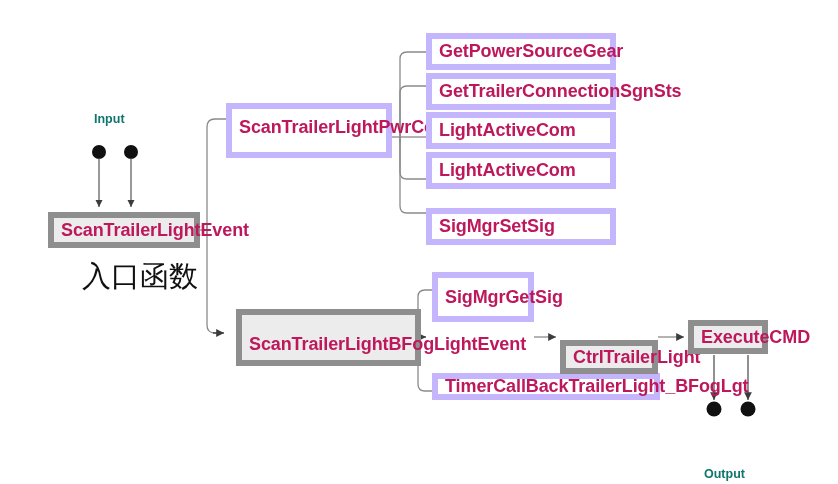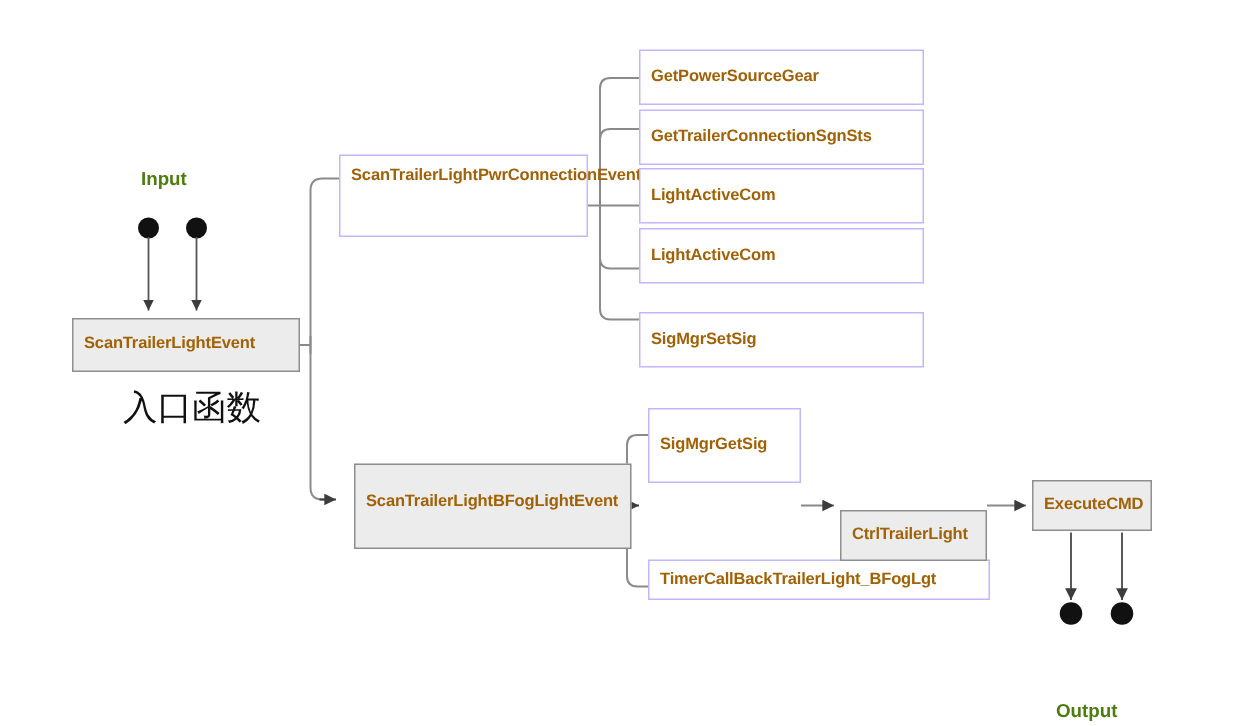--- a/index.html
+++ b/index.html
@@ -22,52 +22,52 @@
   svg.layer {
     position: absolute;
     top: 0;
     left: 0;
     width: 838px;
     height: 484px;
   }
   .node {
     position: absolute;
     box-sizing: border-box;
-    border: 1px solid #c4b5fd;
+    border: 6px solid #c4b5fd;
     background: #ffffff;
     display: flex;
     align-items: center;
     padding-left: 7px;
     padding-right: 4px;
-    font-size: 11px;
+    font-size: 18px;
     font-weight: 700;
-    color: #a16207;
+    color: #be185d;
     line-height: 1.25;
     letter-spacing: -0.1px;
   }
   .node.shaded {
     background: #ececec;
     border-color: #8e8e8e;
   }
   .node .node-label {
     display: block;
     width: 100%;
   }
   .caption {
     position: absolute;
-    color: #4d7c0f;
+    color: #0f766e;
     font-weight: 700;
     font-size: 12.5px;
     white-space: nowrap;
   }
   .cjk-caption {
     position: absolute;
     color: #101010;
     font-family: "DejaVu Sans", sans-serif;
-    font-size: 23px;
+    font-size: 29px;
     font-weight: 400;
     line-height: 1.28;
     text-align: center;
     white-space: nowrap;
   }
 </style>
 </head>
 <body>
 
 <div id="diagram-root">

